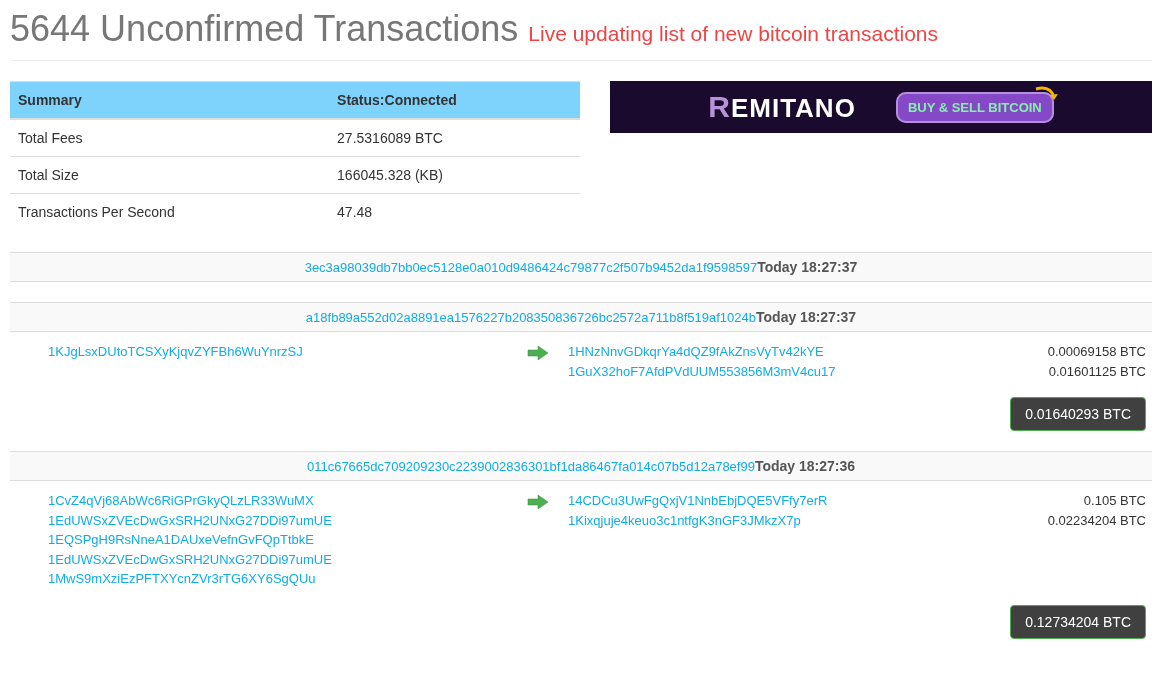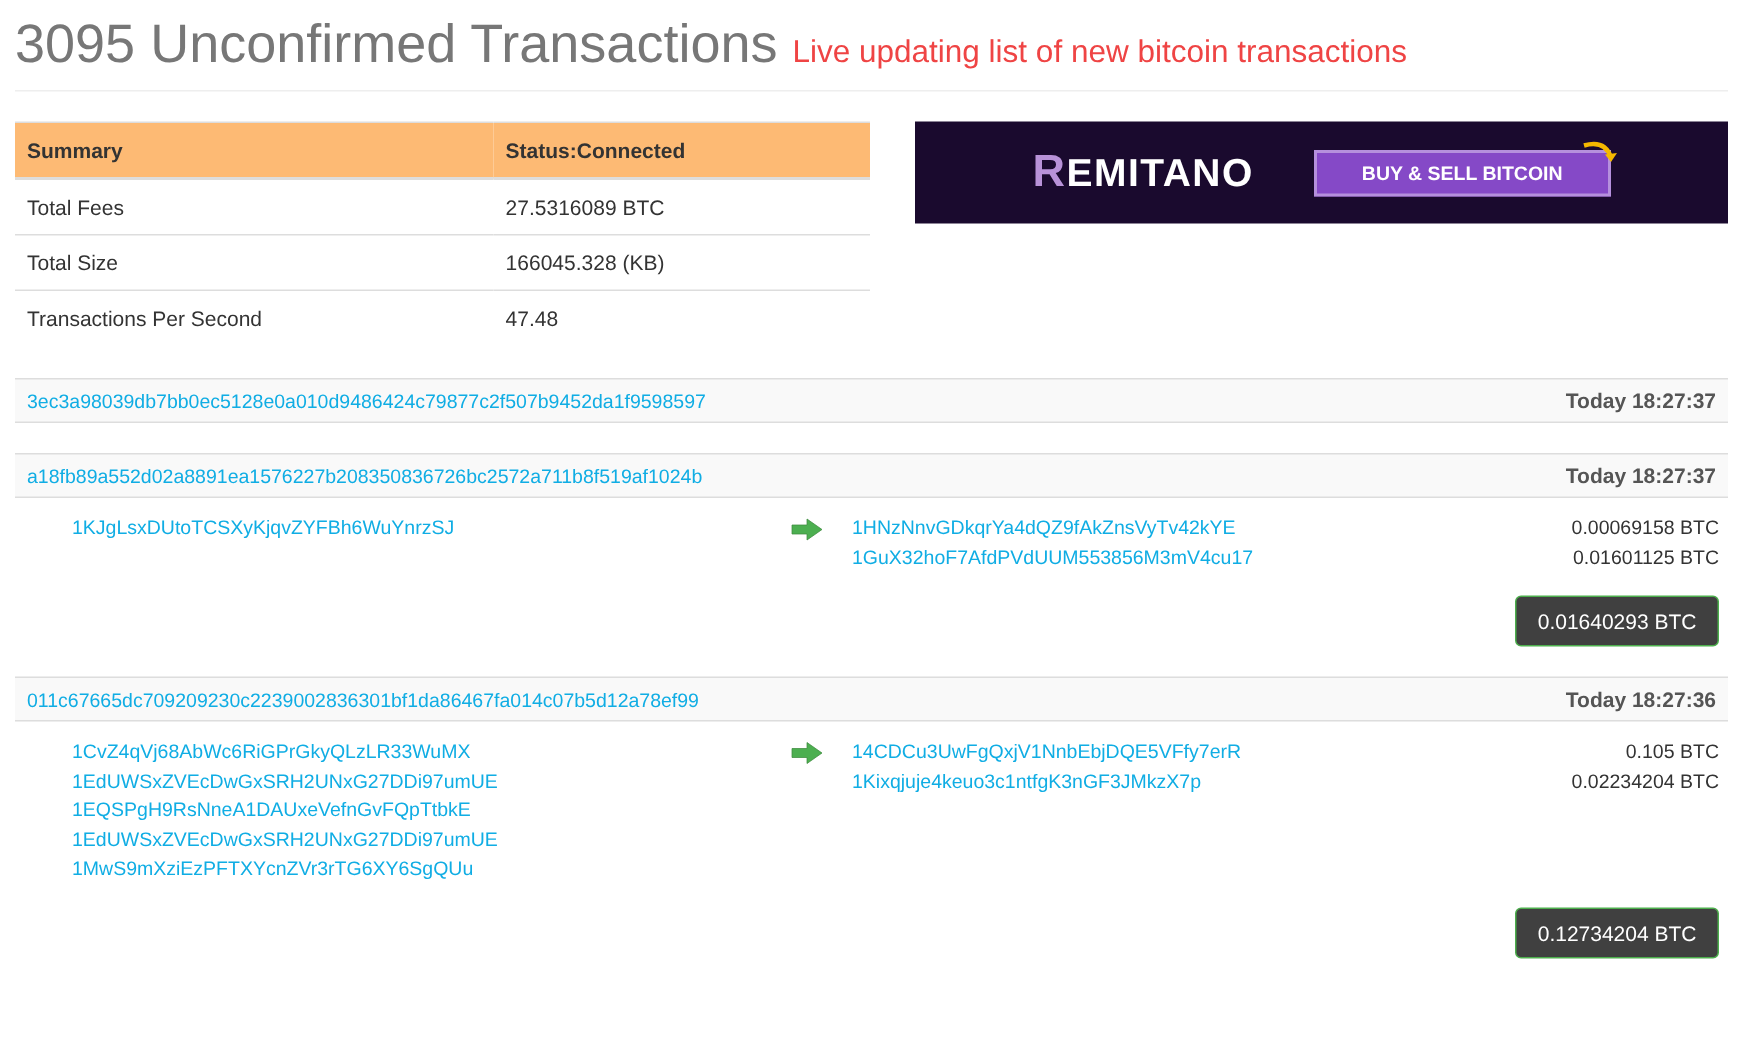--- a/index.html
+++ b/index.html
@@ -27,61 +27,61 @@
   .top-row { display: flex; gap: 30px; margin-bottom: 20px; }
   .summary-table { flex: 0 0 570px; }
   .summary-table table { width: 100%; border-collapse: collapse; }
   .summary-table th, .summary-table td {
     text-align: left;
     padding: 10px 8px;
     border-top: 1px solid #ddd;
     font-size: 14px;
   }
   .summary-table tr:first-child th {
-    background: #fdba74;
+    background: #7dd3fc;
     font-weight: 700;
     border-top: 1px solid #ddd;
     border-bottom: 2px solid #ddd;
   }
   .ad-space { flex: 1; }
   .ad-banner {
     background: #1a0a2e;
-    height: 68px;
+    height: 52px;
     display: flex;
     align-items: center;
     justify-content: center;
     gap: 40px;
     position: relative;
   }
   .ad-logo {
     color: #fff;
     font-size: 26px;
     font-weight: 700;
     letter-spacing: 1px;
   }
   .ad-logo .r { color: #b892d8; font-size: 30px; }
   .ad-button-wrap { position: relative; }
   .ad-button {
     background: #8549c7;
     border: 2px solid #b590dd;
-    color: #ffffff;
-    padding: 6px 30px;
+    color: #86efac;
+    padding: 6px 10px;
     font-size: 13px;
     font-weight: 700;
-    border-radius: 0;
+    border-radius: 10px;
   }
   .ad-arrow {
     position: absolute;
     top: -14px;
     right: -6px;
   }
   .tx-block { margin-bottom: 20px; }
   .tx-header {
     display: flex;
-    justify-content: space-between;
+    justify-content: center;
     align-items: center;
     border-top: 1px solid #ddd;
     border-bottom: 1px solid #ddd;
     background: #f9f9f9;
     padding: 6px 8px;
   }
   .tx-hash { color: #10ADE4; font-size: 13px; word-break: break-all; }
   .tx-time { color: #555; font-size: 14px; font-weight: 700; }
   .tx-body {
     display: flex;
@@ -109,21 +109,21 @@
     font-size: 13px;
     padding: 2px 6px 0 6px;
   }
   a { text-decoration: none; cursor: pointer; }
 </style>
 </head>
 <body>
 
 <div class="container">
   <h1 class="page-title">
-    <span class="count">3095</span>
+    <span class="count">5644</span>
     <span>Unconfirmed Transactions</span>
     <span class="subtitle">Live updating list of new bitcoin transactions</span>
   </h1>
   <div class="divider"></div>
 
   <div class="top-row">
     <div class="summary-table">
       <table>
         <tbody>
             <tr>

